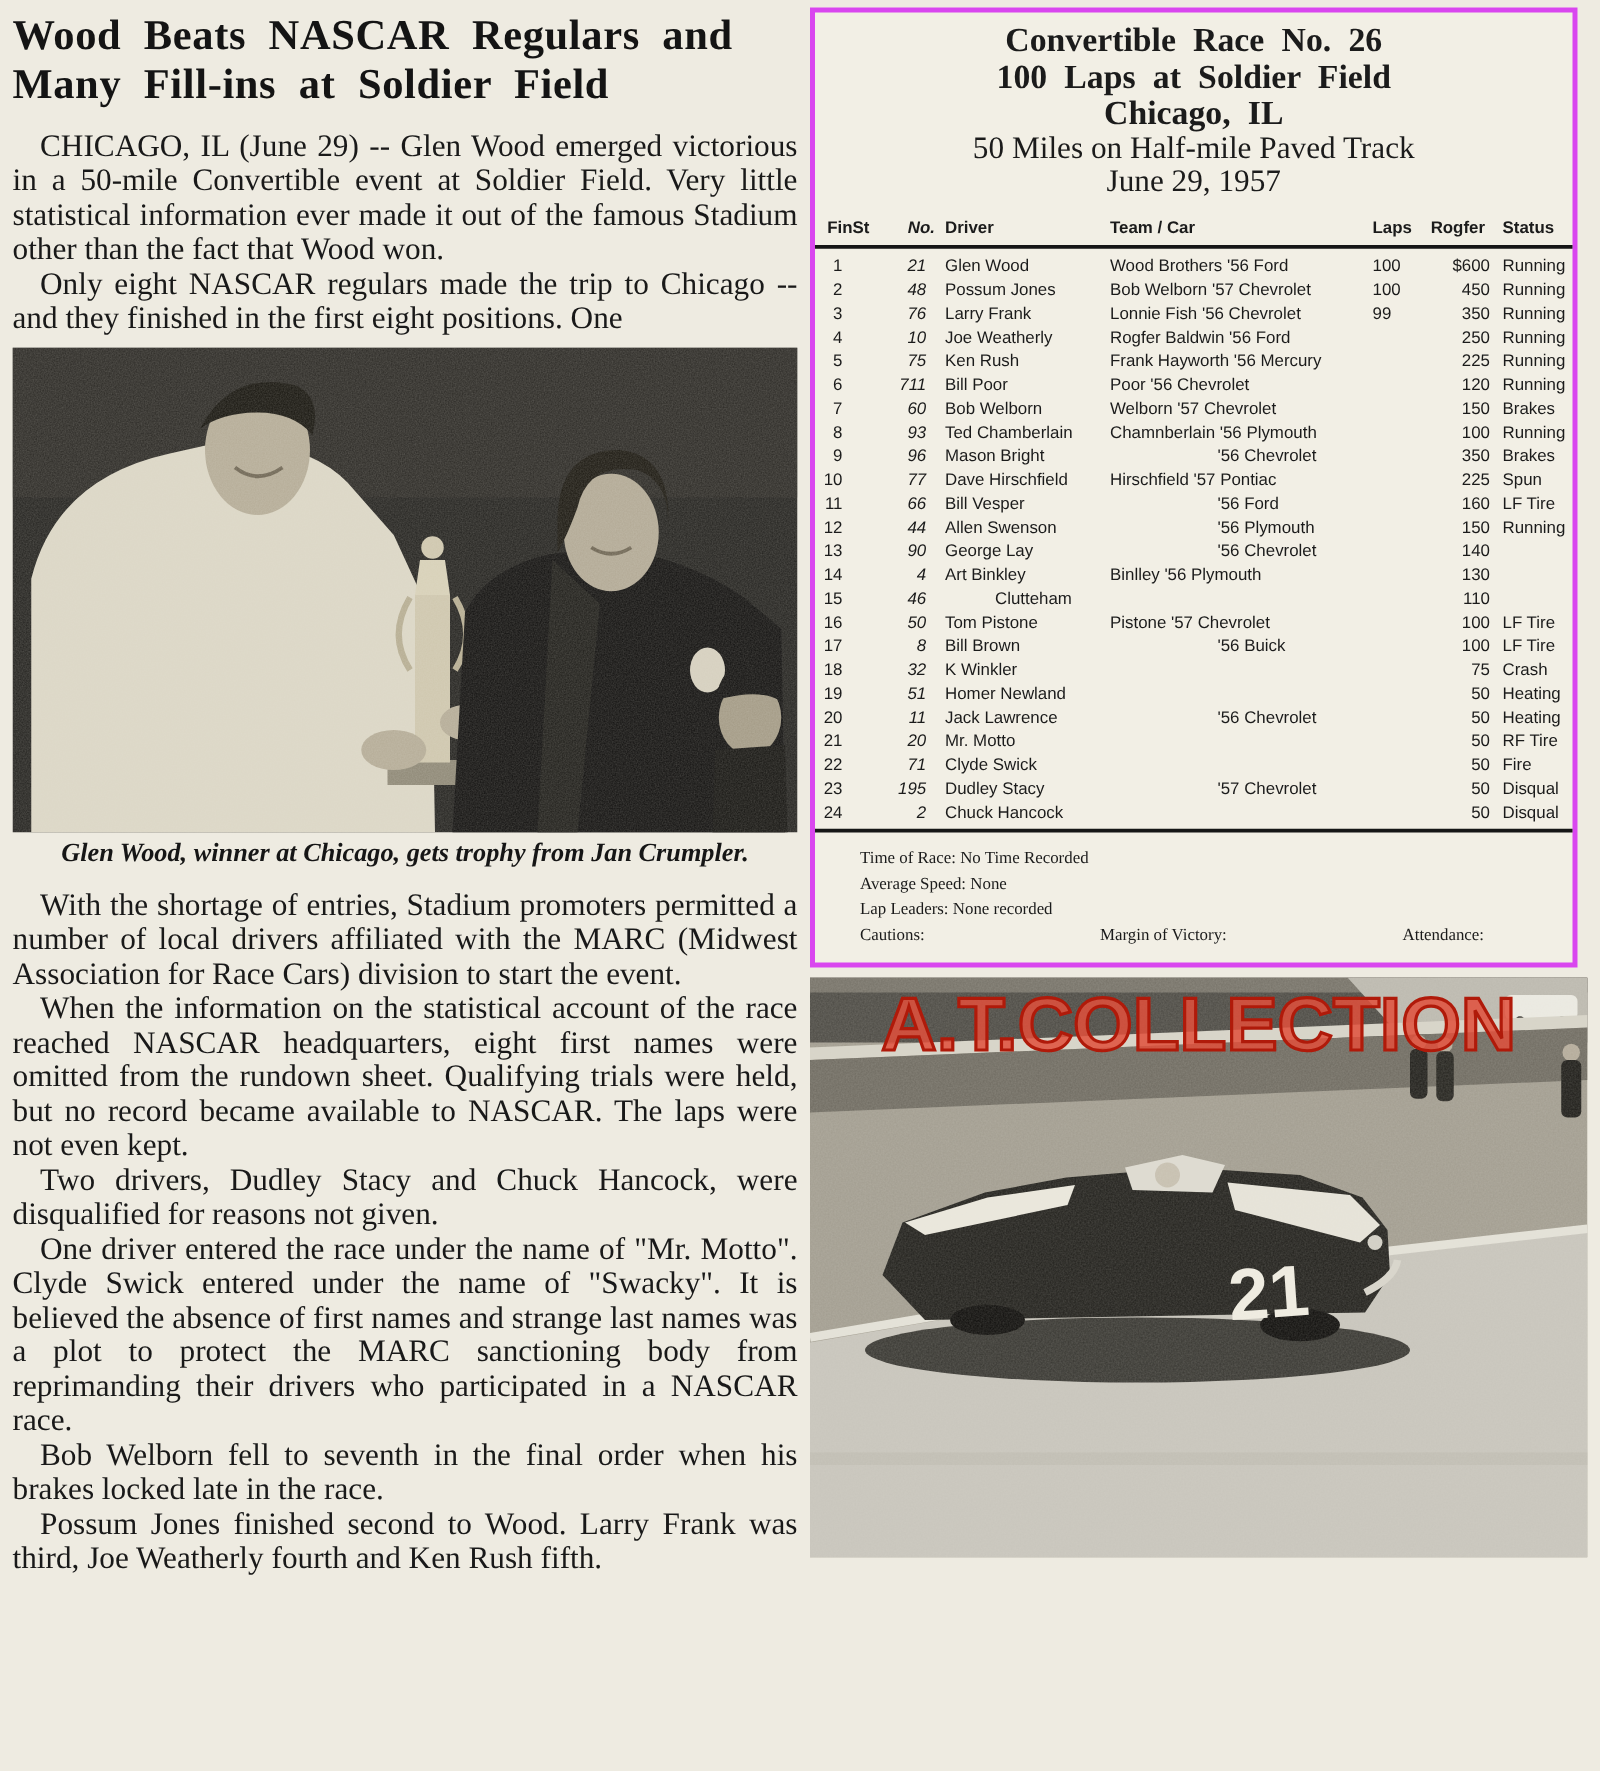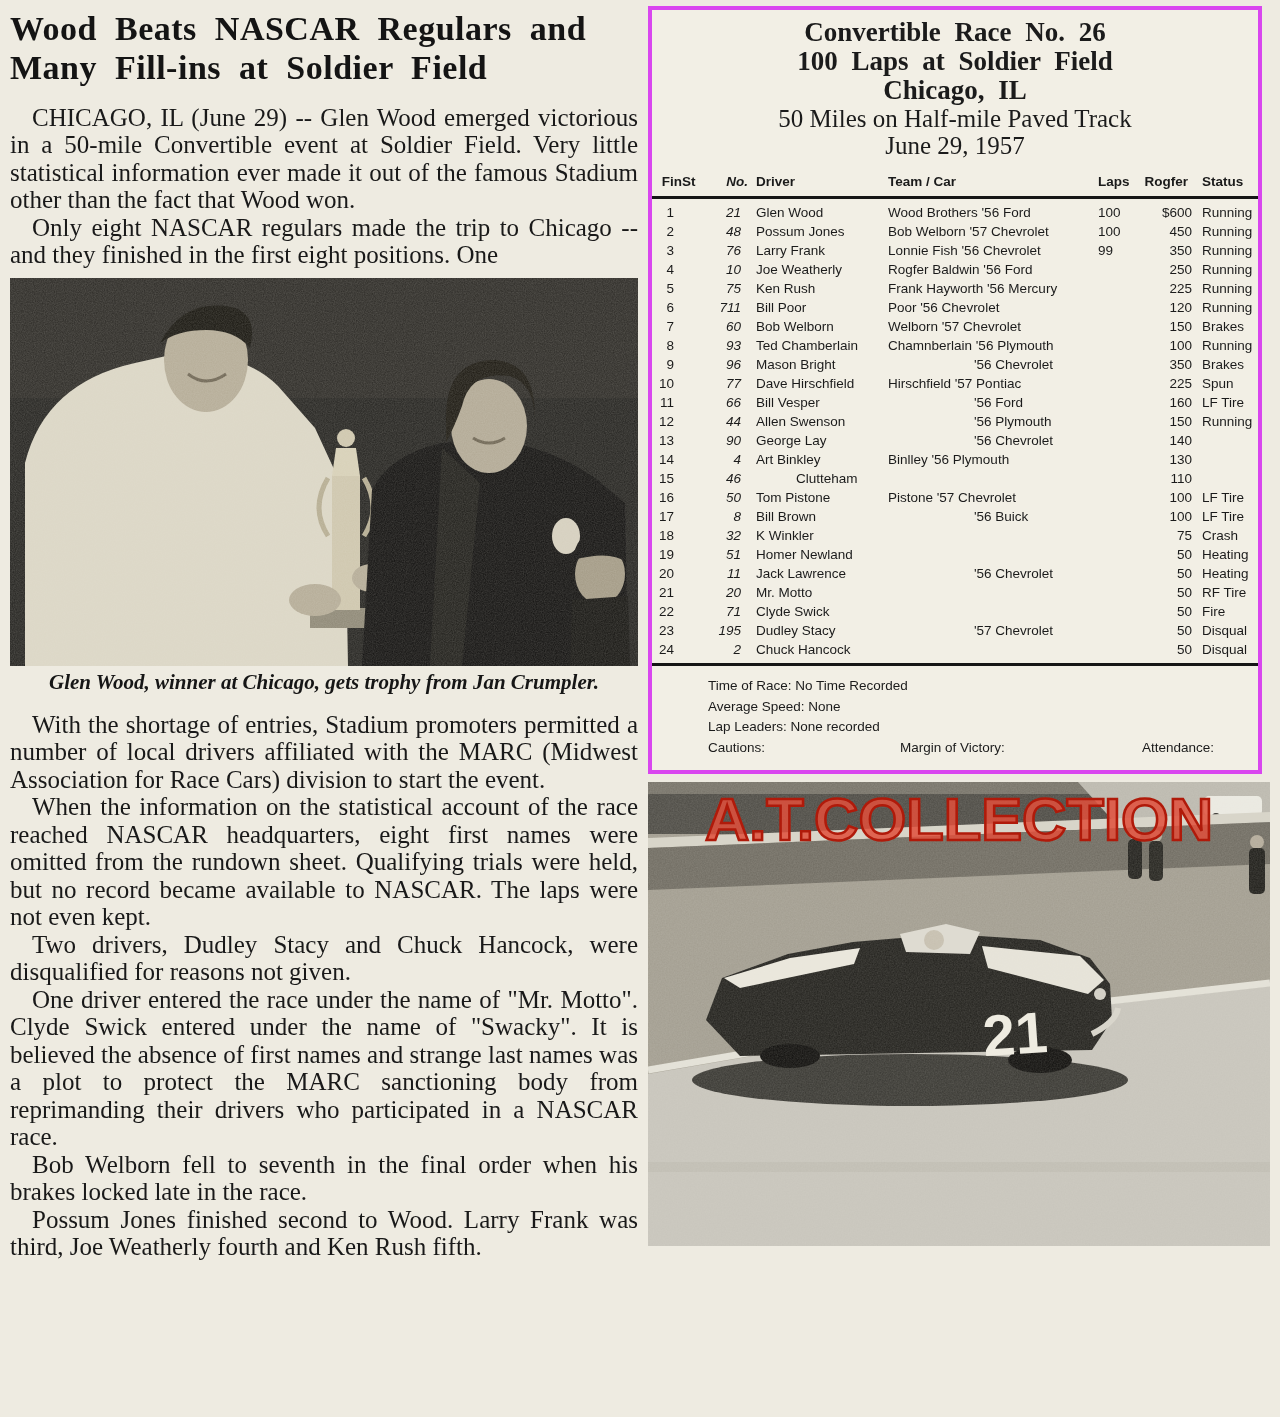--- a/index.html
+++ b/index.html
@@ -34,22 +34,22 @@
   .col-driver{padding-left:8px;white-space:nowrap;}
   .col-team{white-space:nowrap;}
   .col-laps{padding-left:4px;}
   .col-money{text-align:right;}
   .col-status{padding-left:10px;white-space:nowrap;}
   .indent-team{padding-left:86px;}
   .indent-driver{padding-left:48px;}
   .thead .col-fin,.thead .col-no{text-align:right;padding:0;}
   .thead .col-driver{padding-left:8px;}
   .thead .col-money{text-align:right;padding-right:4px;}
-  .box-footer{font-family:Liberation Sans, sans-serif;font-size:13.5px;line-height:20.5px;
-              padding:6px 10px 12px 56px;}
+  .box-footer{font-family:Liberation Serif, serif;font-size:13.5px;line-height:20.5px;
+              padding:6px 10px 12px 36px;}
   .box-footer .fline{white-space:pre;}
   .footer-row{display:grid;grid-template-columns:192px 242px 1fr;}
 
   
   .track-photo{position:absolute;left:648px;top:782px;width:622px;height:464px;}
 </style>
 </head>
 <body>
 
 <div class="page">

